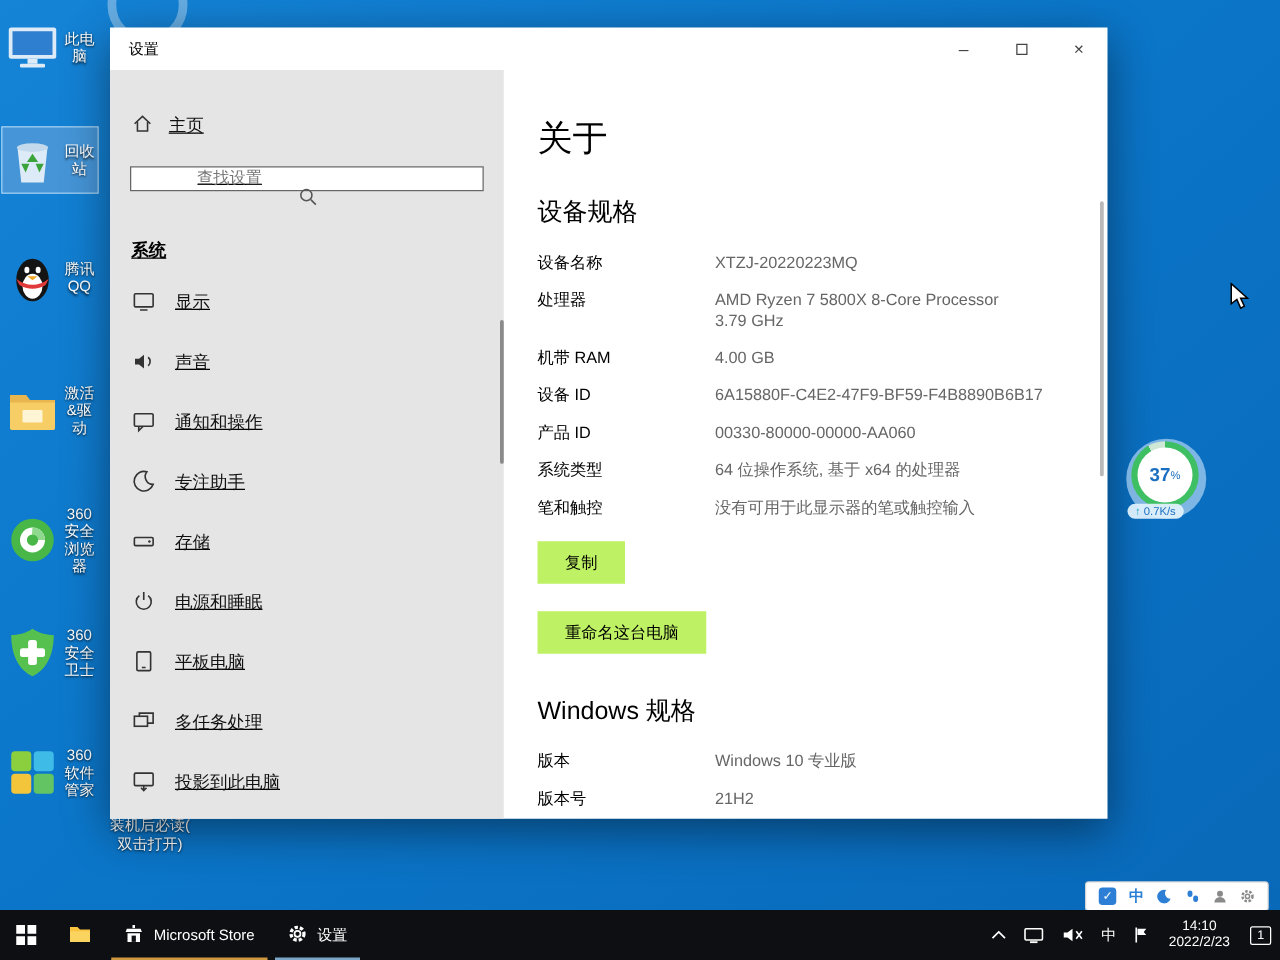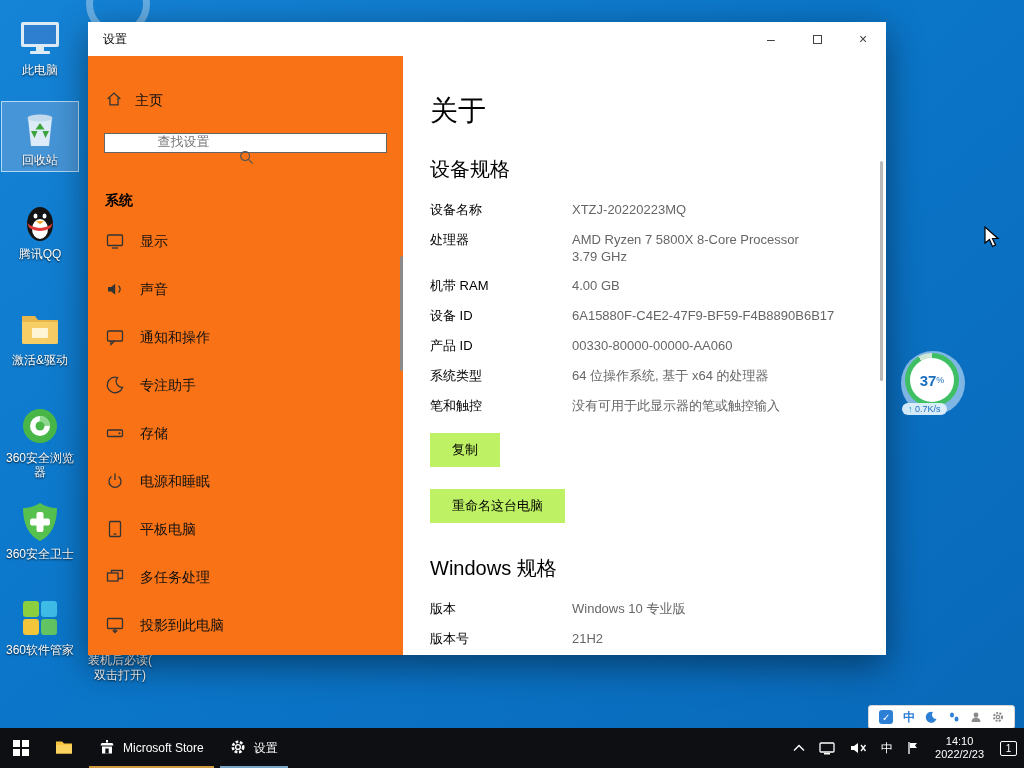--- a/index.html
+++ b/index.html
@@ -7,21 +7,21 @@
   body { font-family:"Liberation Sans","DejaVu Sans",sans-serif; }
 
   .screen { position:relative; width:1024px; height:768px; overflow:hidden;
             background:linear-gradient(140deg,#1583d6 0%,#0b76c9 45%,#0968b8 100%); }
 
   
   .wall-ring { position:absolute; left:86px; top:-28px; width:64px; height:64px;
                border:7px solid rgba(255,255,255,.35); border-radius:50%; z-index:1; }
 
   
-  .dicon { position:absolute; left:2px; width:76px; display:flex; flex-direction:column;
+  .dicon { position:absolute; left:2px; width:76px; display:flex; 
            align-items:center; gap:3px; padding:4px 2px; cursor:pointer; z-index:1; }
   .dicon .art { width:44px; height:44px; display:flex; align-items:center; justify-content:center; }
   .dicon .lbl { font-size:12px; line-height:14px; color:#fff; text-align:center;
                 text-shadow:0 1px 2px rgba(0,0,0,.85); word-break:break-all; }
   .dicon.selected { background:rgba(120,170,220,.5); outline:1px solid rgba(195,225,248,.9); }
 
   .readme-label { position:absolute; left:84px; top:653px; width:72px; z-index:1;
                   font-size:12px; line-height:15px; color:#fff; text-align:center;
                   text-shadow:0 1px 2px rgba(0,0,0,.85); cursor:pointer; }
 
@@ -32,21 +32,21 @@
   .titlebar { height:34px; flex-shrink:0; display:flex; align-items:center; padding-left:15px; }
   .win-title { font-size:12px; color:#000; }
   .win-controls { margin-left:auto; display:flex; height:100%; }
   .wc { width:46px; display:flex; align-items:center; justify-content:center;
         font-size:14px; color:#444; cursor:pointer; }
   .wc .maxbox { width:9px; height:9px; border:1px solid #444; display:inline-block; }
 
   .wbody { flex:1; display:flex; position:relative; overflow:hidden; }
 
   
-  .sidebar { width:315px; flex-shrink:0; position:relative; padding-top:28px; background:#f97316; }
+  .sidebar { width:315px; flex-shrink:0; position:relative; padding-top:28px; background:#e5e5e5;text-decoration:underline; }
   .home-row { display:flex; align-items:center; gap:12px; padding:6px 0 6px 17px;
               font-size:14px; color:#111; cursor:pointer; }
   .searchbox { margin:16px 16px 15px 16px; height:20px; border:1px solid #666; background:#fff;
                display:flex; align-items:center;flex-direction:column; }
   .searchbox input { flex:1; border:none; outline:none; font-size:13px; padding:0 9px;
                      color:#333; background:transparent; font-family:inherit; }
   .searchbox .magwrap { width:30px; display:flex; align-items:center; justify-content:center; cursor:pointer; }
   .section-title { font-size:14px; font-weight:bold; color:#000; padding:24px 0 12px 17px; }
   .nav-item { display:flex; align-items:center; gap:15px; padding:0 17px; height:40px;
               margin-bottom:8px; font-size:14px; color:#111; cursor:pointer; }

